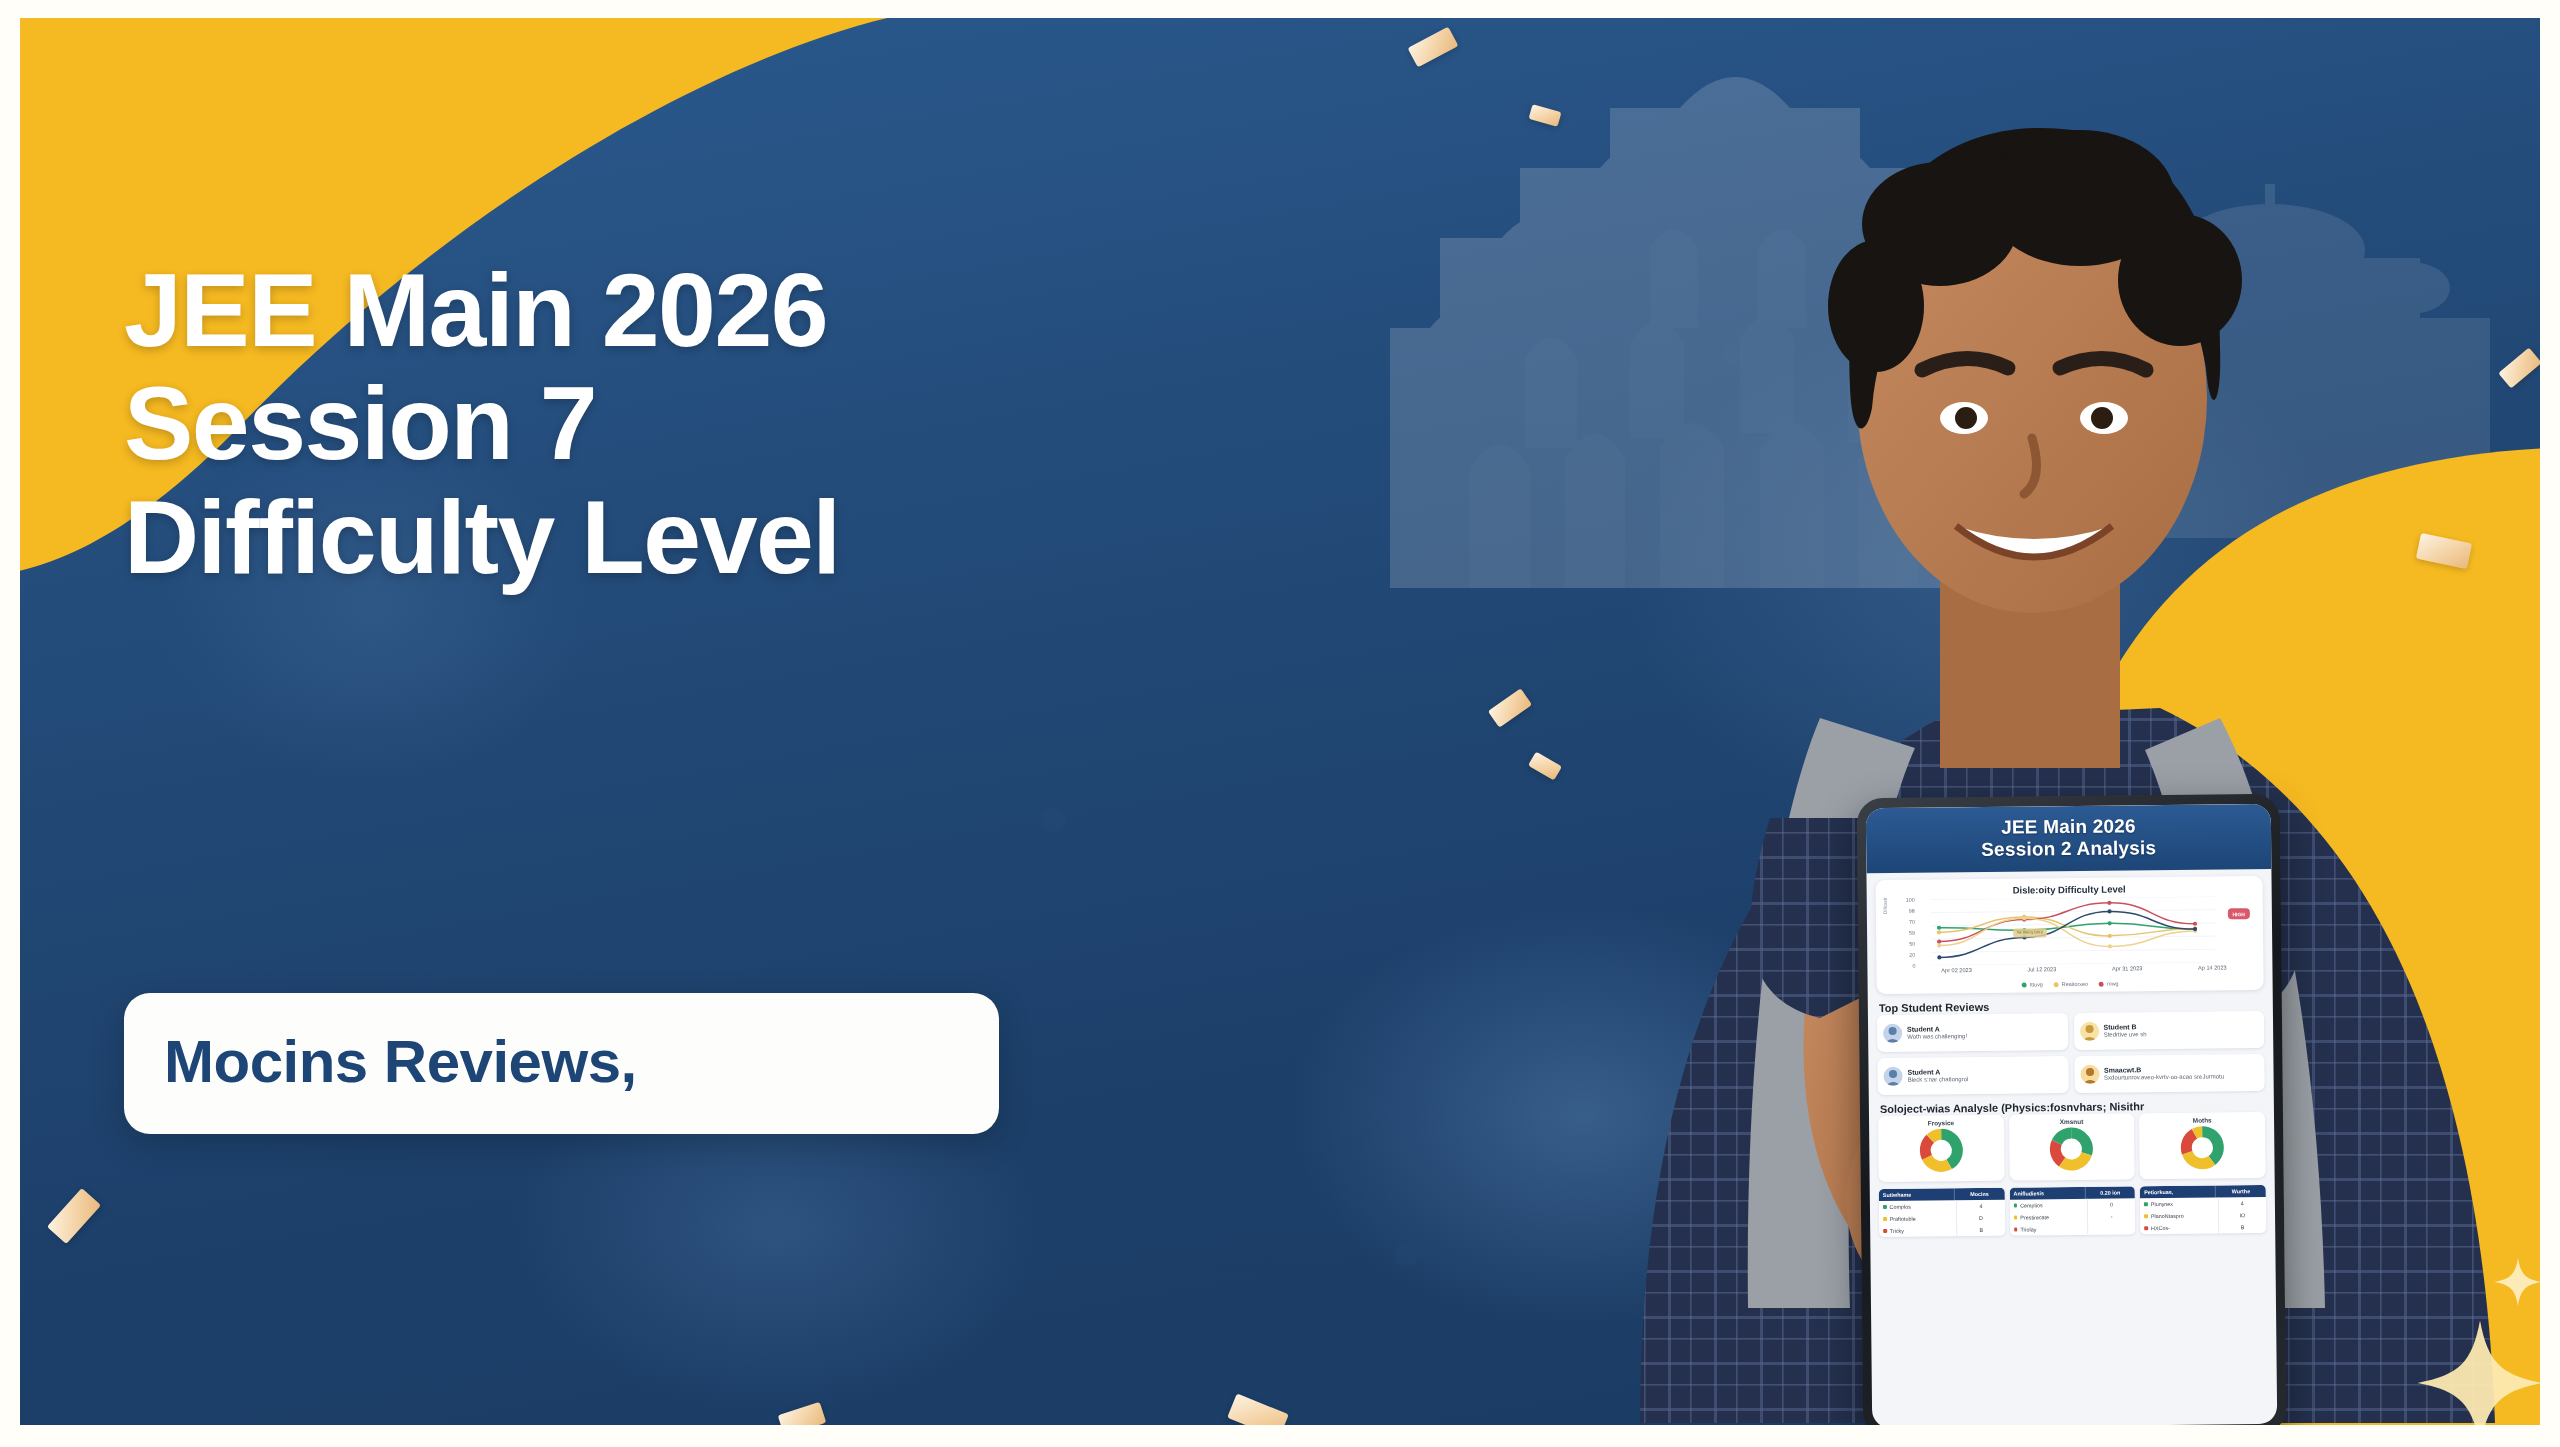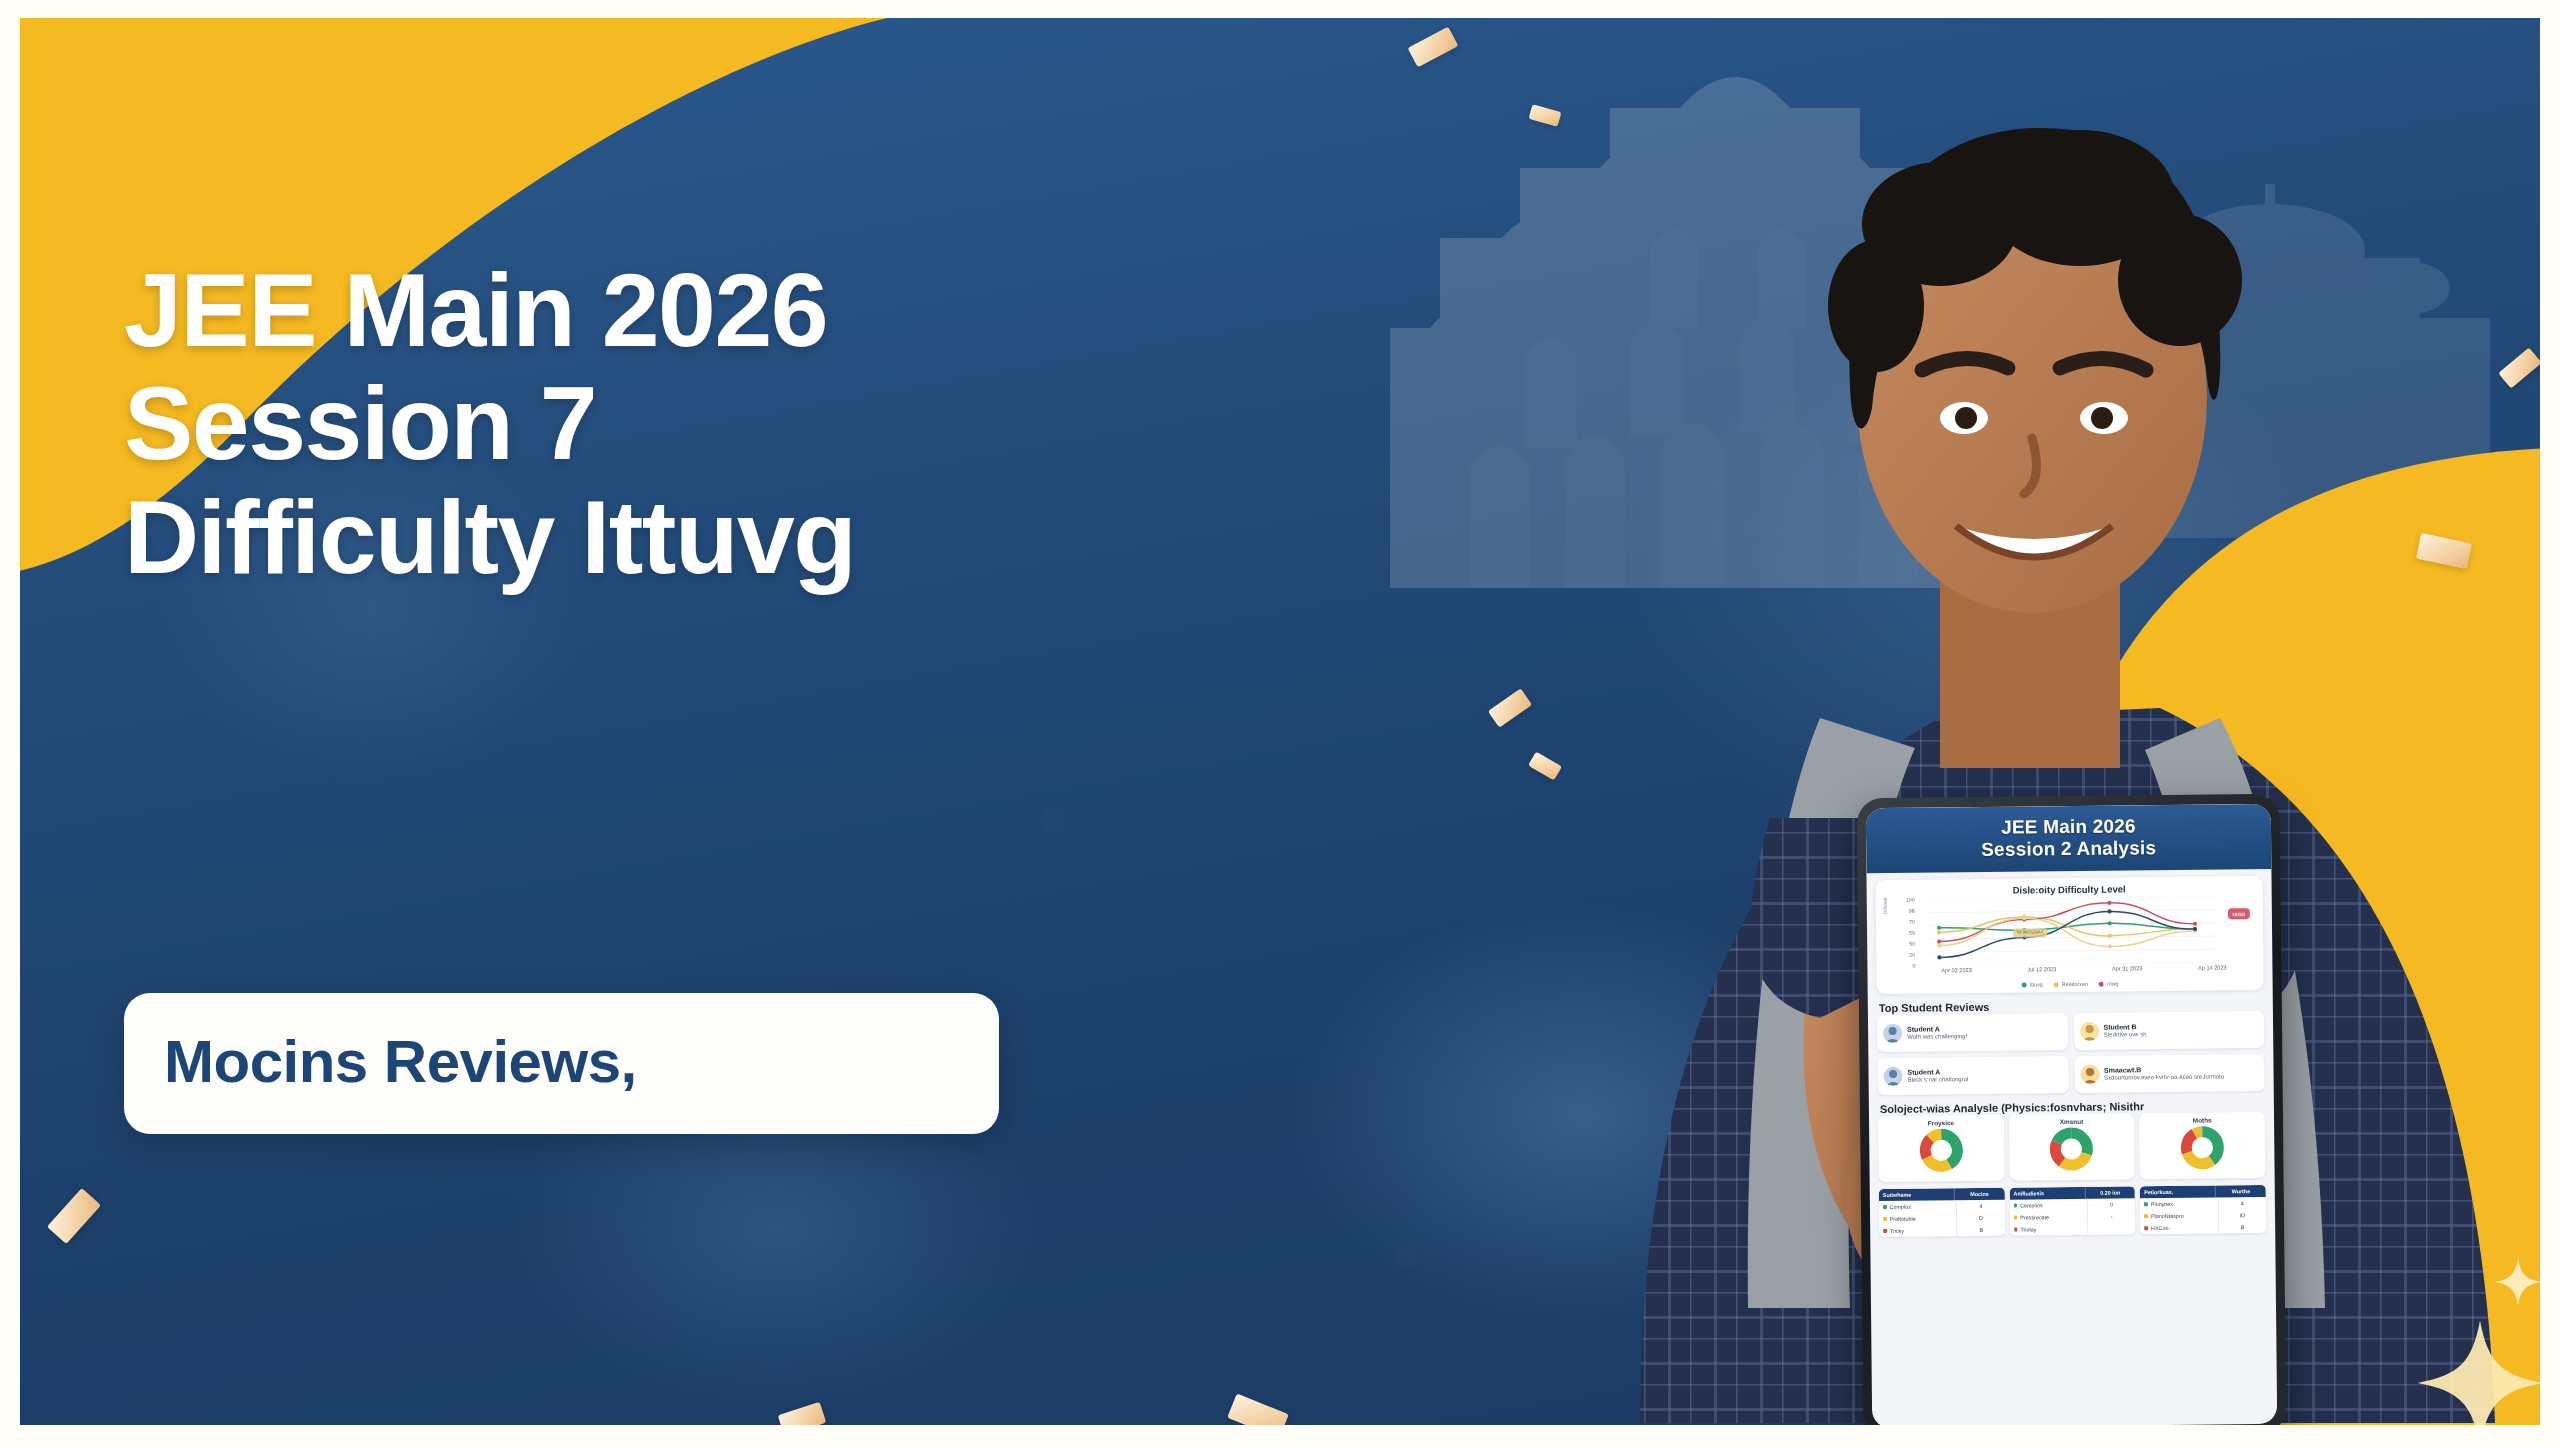--- a/index.html
+++ b/index.html
@@ -241,21 +241,21 @@
       <path d="M250 800 C220 900 216 980 300 1000 L380 960 C338 920 330 860 350 800 Z" fill="url(#plaid)"></path>
       <path d="M760 800 C792 900 798 980 714 1002 L636 962 C678 922 686 860 666 800 Z" fill="url(#plaid)"></path>
 
       <ellipse cx="398" cy="1182" rx="72" ry="96" fill="#bd8055"></ellipse>
       <ellipse cx="628" cy="1182" rx="72" ry="96" fill="#bd8055"></ellipse>
     </svg>
 
     <div class="headline">
       <div class="ln">JEE Main 2026</div>
       <div class="ln">Session 7</div>
-      <div class="ln">Difficulty Ittuvg</div>
+      <div class="ln">Difficulty Level</div>
     </div>
 
     <div class="sub-card">
       <div class="sl">Mocins Reviews,</div>
     </div>
 
     <svg class="sparkle" style="left:2395px;top:1300px;width:130px;height:130px;" viewBox="0 0 100 100">
       <path d="M50 2 C56 34 66 44 98 50 C66 56 56 66 50 98 C44 66 34 56 2 50 C34 44 44 34 50 2 Z" fill="#fde9b0" opacity=".95"></path>
     </svg>
     <svg class="sparkle" style="left:2472px;top:1238px;width:52px;height:52px;" viewBox="0 0 100 100">

